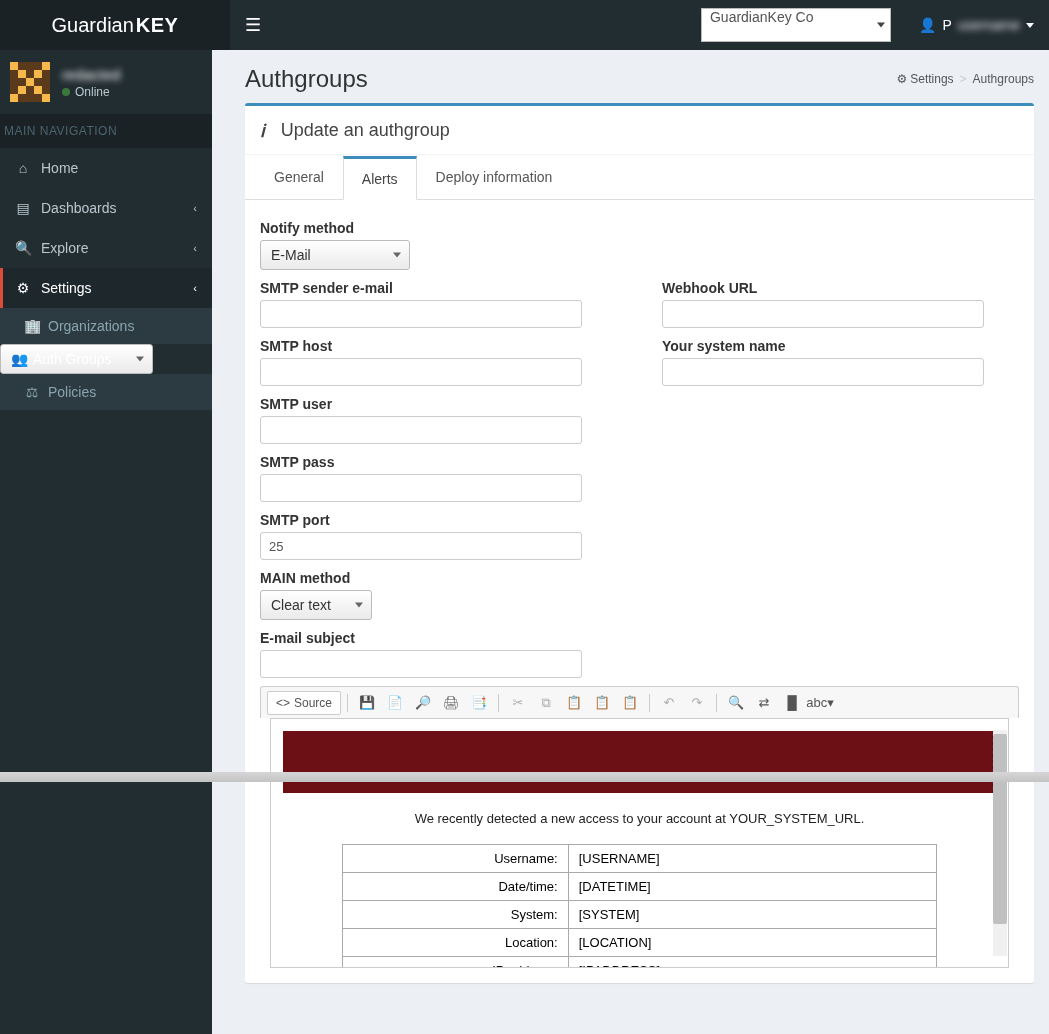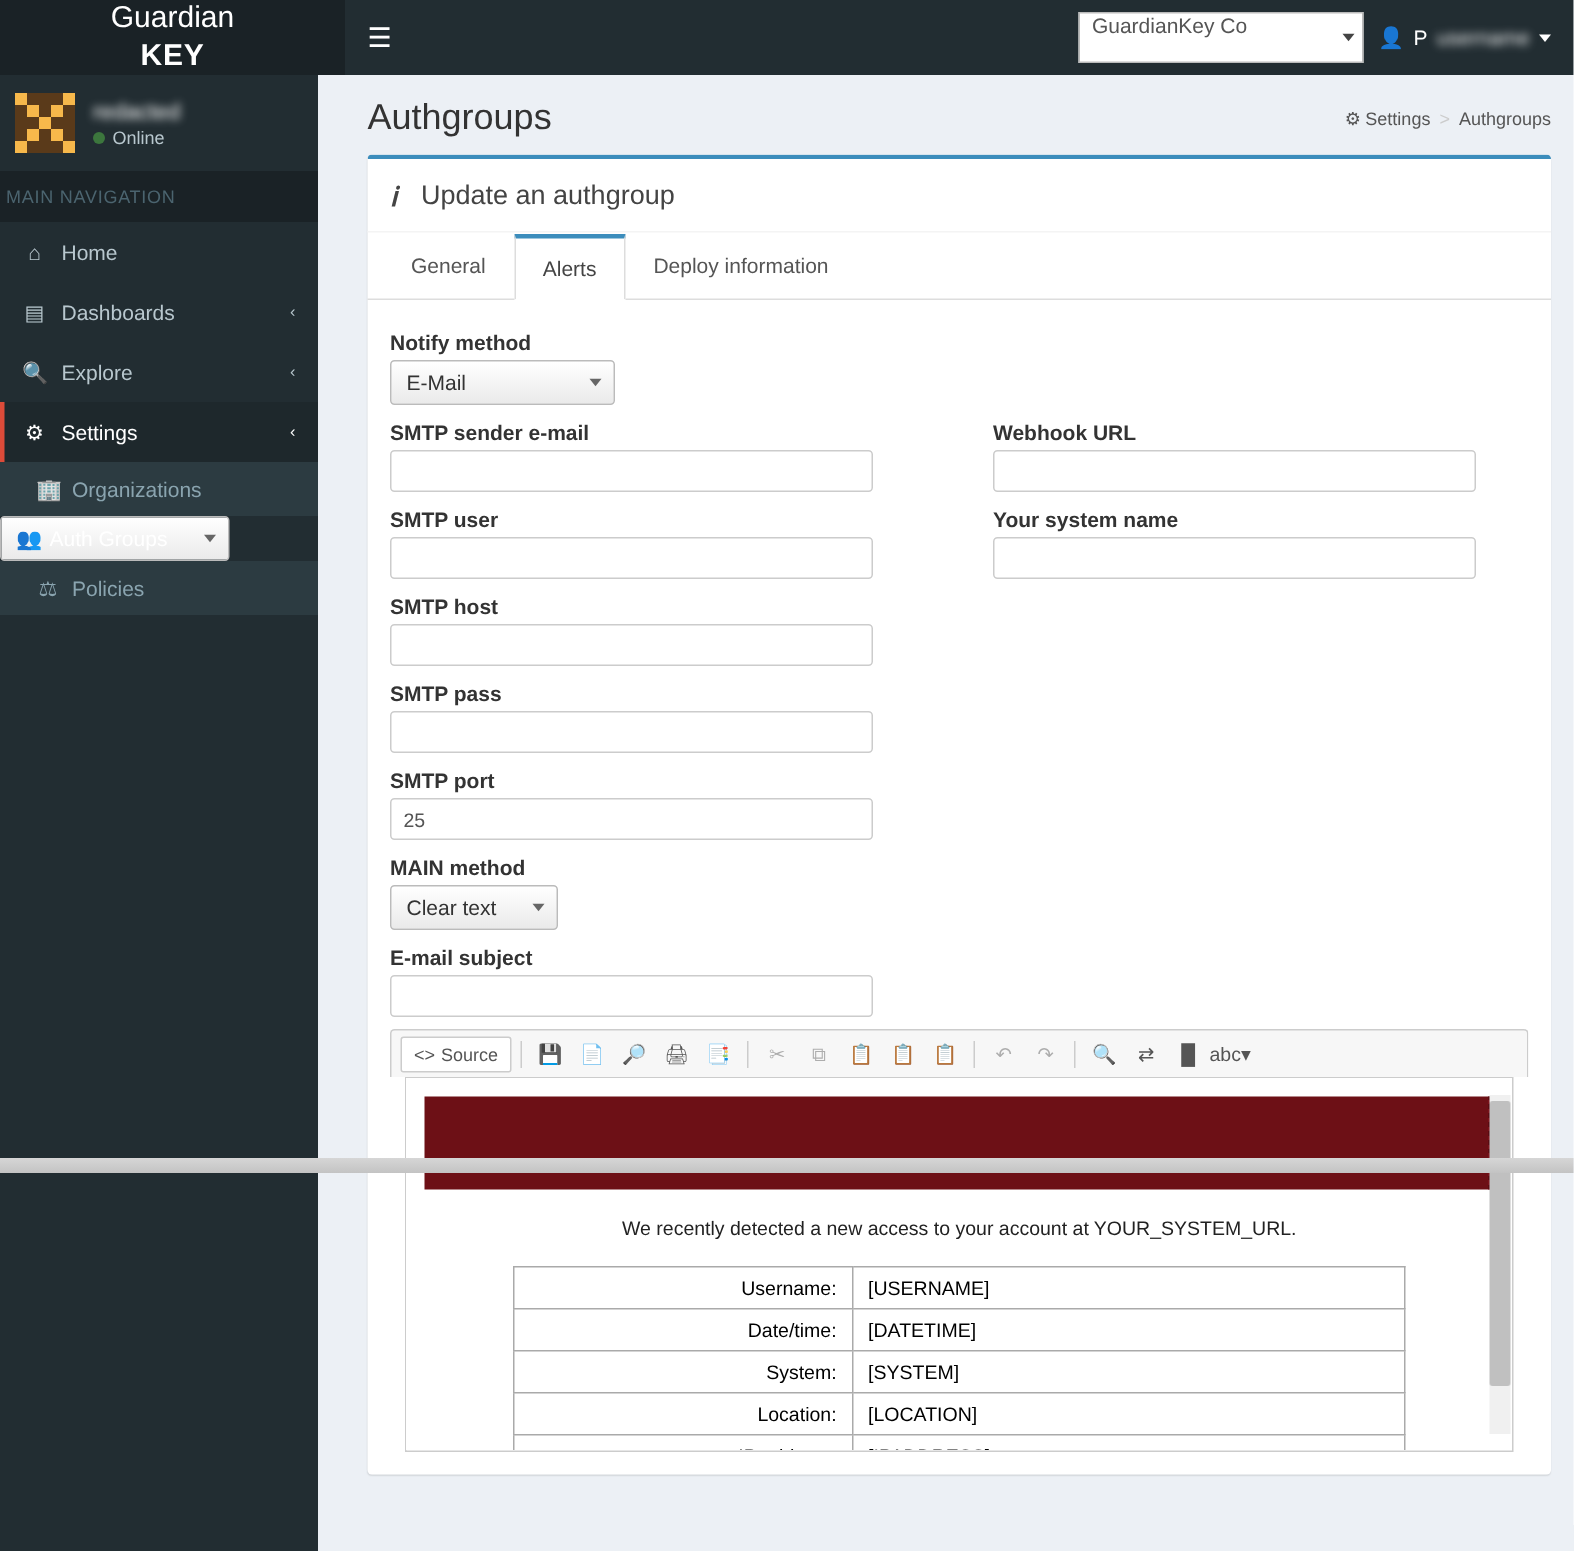--- a/index.html
+++ b/index.html
@@ -1,24 +1,24 @@
 <!DOCTYPE html>
 <html><head>
 <meta charset="utf-8">
 <style>
 * { margin:0; padding:0; box-sizing:border-box; font-family:"Source Sans Pro","Helvetica Neue",Helvetica,Arial,sans-serif; }
 body { background:#ecf0f5; width:1049px; height:1034px; overflow:hidden; position:relative; }
 
 
 .top-header { height:50px; background:#222d32; display:flex; position:relative; z-index:5; }
-.logo-area { width:230px; background:#1a2226; color:#fff; display:flex; align-items:center; justify-content:center; font-size:20px; font-weight:300; gap:2px;flex-direction:column; }
+.logo-area { width:230px; background:#1a2226; color:#fff; display:flex; align-items:center; justify-content:center; font-size:20px; font-weight:300; gap:2px; }
 .logo-area b { font-weight:700; letter-spacing:.5px; }
 .nav-right { flex:1; background:#222d32; display:flex; align-items:center; justify-content:space-between; padding:0 15px; position:relative; }
 .hamburger { color:#fff; cursor:pointer; font-size:18px; }
-.nav-controls { display:flex; align-items:center; gap:10px; }
+.nav-controls { display:flex; align-items:center; gap:28px; }
 .org-select { width:190px; height:34px; background:#fff; border:1px solid #bbb; padding:0 8px; font-size:14px; color:#555; position:relative; }
 .org-select::after { content:""; position:absolute; right:5px; top:50%; transform:translateY(-50%); border-left:4px solid transparent; border-right:4px solid transparent; border-top:5px solid #444; }
 .user-drop { color:#fff; font-size:14px; display:flex; align-items:center; gap:6px; cursor:pointer; }
 .user-drop .caret { border-left:4px solid transparent; border-right:4px solid transparent; border-top:5px solid #fff; display:inline-block; }
 .blur-name { filter:blur(3px); opacity:.9; }
 
 
 .sidebar { position:absolute; left:0; top:50px; bottom:0; width:212px; background:#222d32; color:#b8c7ce; }
 .user-panel { display:flex; align-items:center; gap:12px; padding:12px 10px; }
 .avatar { width:40px; height:40px; background:#f7b84b; display:grid; grid-template-columns:repeat(5,1fr); grid-template-rows:repeat(5,1fr); border-radius:2px; }
@@ -207,23 +207,23 @@
         <label>Notify method</label>
         <div class="sel sel-wide">
             <span>E-Mail</span>
           </div>
       </div>
 
       <div class="row2">
         <div class="col">
           <div class="field"><label>SMTP sender e-mail</label>
             <input class="inp" value="" style=""></div>
+          <div class="field"><label>SMTP host</label>
+            <input class="inp" value="" style=""></div>
           <div class="field"><label>SMTP user</label>
-            <input class="inp" value="" style=""></div>
-          <div class="field"><label>SMTP host</label>
             <input class="inp" value="" style=""></div>
           <div class="field"><label>SMTP pass</label>
             <input class="inp" type="password" value="" style=""></div>
           <div class="field"><label>SMTP port</label>
             <input class="inp" value="25" style=""></div>
           <div class="field"><label>MAIN method</label>
             <div class="sel sel-sm">
                 <span>Clear text</span>
               </div></div>
           <div class="field"><label>E-mail subject</label>

